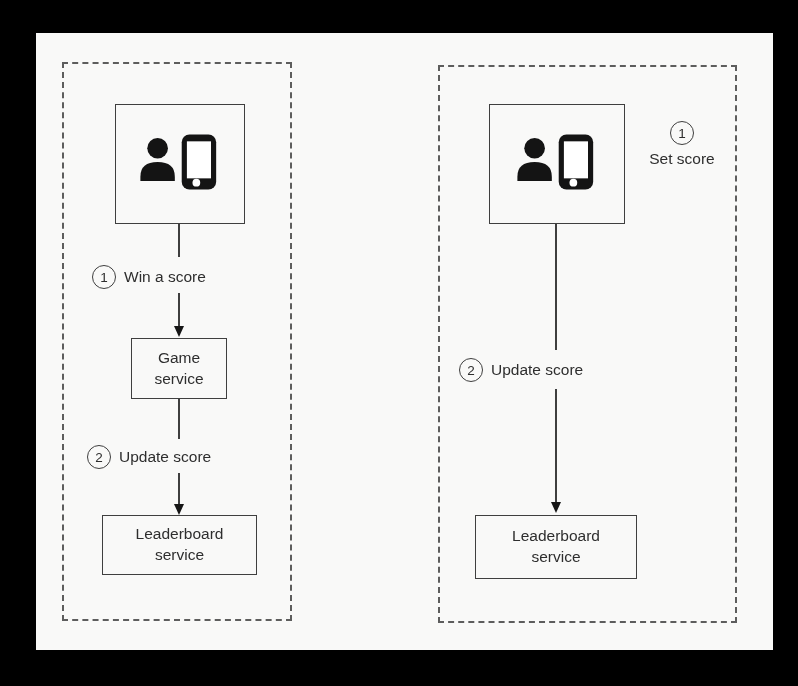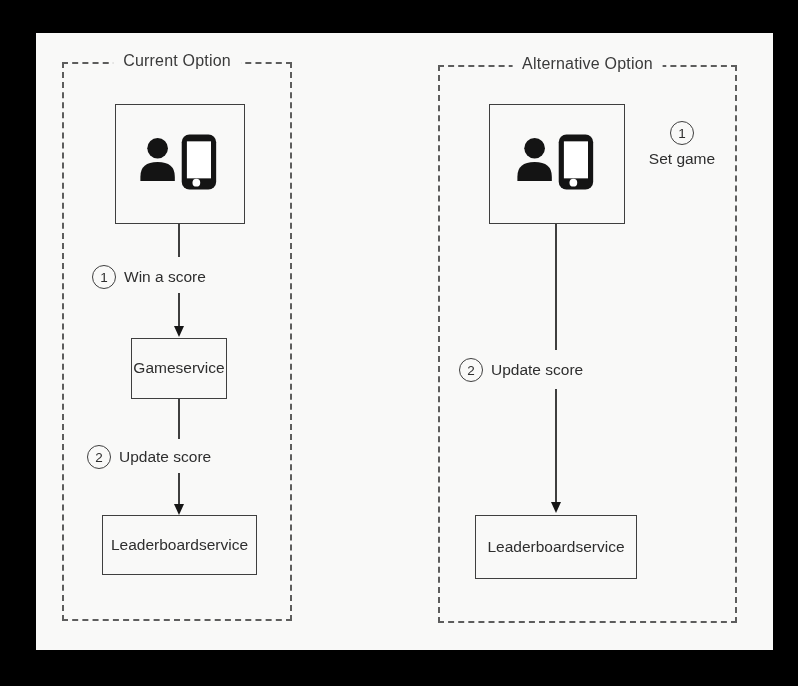--- a/index.html
+++ b/index.html
@@ -41,20 +41,21 @@
     color: #3a3a3a;
     white-space: nowrap;
     letter-spacing: 0.2px;
   }
   .node {
     position: absolute;
     border: 1.5px solid #3f3f3f;
     box-sizing: border-box;
     background: #f9f9f8;
     display: flex;
+    flex-direction: column;
     align-items: center;
     justify-content: center;
     line-height: 1.35;
     font-size: 15.5px;
     color: #2e2e2e;
     text-align: right;
   }
   .actor-box {
     position: absolute;
     border: 1.5px solid #3f3f3f;
@@ -106,21 +107,20 @@
   }
   svg .ink { fill: #141414; }
 </style>
 </head>
 <body>
 
 <div class="stage">
   <div class="page">
 
     <section class="panel panel-left">
-      <span class="panel-title">Current Option</span>
 
       <div class="actor-box" style="left:51px; top:40px; width:130px; height:120px;">
         <span>
           <svg width="88" height="62" viewBox="0 0 100 72" aria-hidden="true">
             <g>
               <circle class="ink" cx="24" cy="20" r="12"></circle>
               <path class="ink" d="M4 58 v-5 q0 -17 20 -17 q20 0 20 17 v5 z"></path>
             </g>
             <g>
               <rect class="ink" x="52" y="4" width="40" height="64" rx="9"></rect>
@@ -152,41 +152,40 @@
       <div class="vline" style="left:114px; top:409px; height:31px;"></div>
       <div class="arrowhead" style="left:110px; top:440px;"></div>
 
       <div class="node" style="left:38px; top:451px; width:155px; height:60px;">
         <span>Leaderboard</span>
         <span>service</span>
       </div>
     </section>
 
     <section class="panel panel-right">
-      <span class="panel-title">Alternative Option</span>
 
       <div class="actor-box" style="left:49px; top:37px; width:136px; height:120px;">
         <span>
           <svg width="88" height="62" viewBox="0 0 100 72" aria-hidden="true">
             <g>
               <circle class="ink" cx="24" cy="20" r="12"></circle>
               <path class="ink" d="M4 58 v-5 q0 -17 20 -17 q20 0 20 17 v5 z"></path>
             </g>
             <g>
               <rect class="ink" x="52" y="4" width="40" height="64" rx="9"></rect>
               <rect x="58" y="12" width="28" height="43" fill="#ffffff"></rect>
               <circle cx="69" cy="60" r="4.5" fill="#ffffff"></circle>
             </g>
           </svg>
         </span>
       </div>
 
       <div class="step step-vertical" style="left:194px; top:54px; width:96px;">
         <span class="step-circle">1</span>
-        <span>Set game</span>
+        <span>Set score</span>
       </div>
 
       <div class="vline" style="left:115px; top:157px; height:126px;"></div>
       <div class="step" style="left:19px; top:291px;">
         <span class="step-circle">2</span>
         <span>Update score</span>
       </div>
       <div class="vline" style="left:115px; top:322px; height:113px;"></div>
       <div class="arrowhead" style="left:111px; top:435px;"></div>
 

